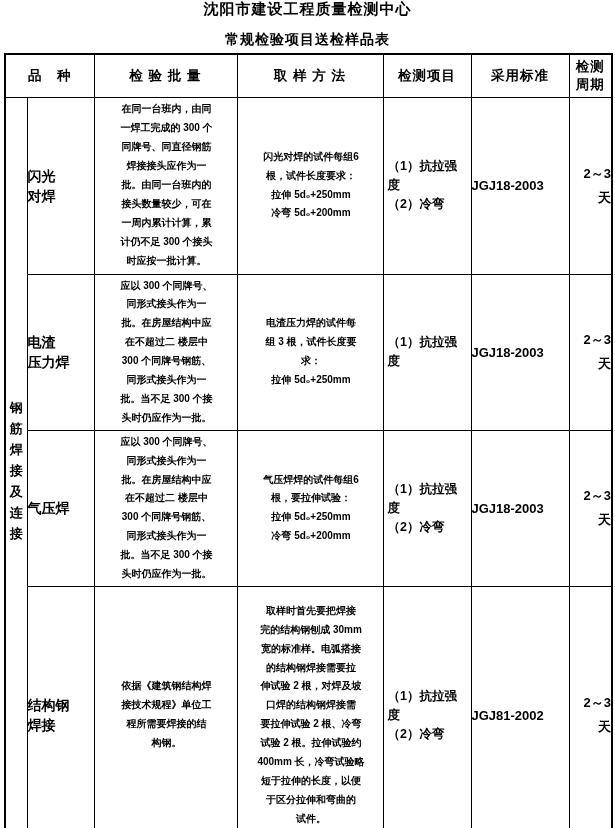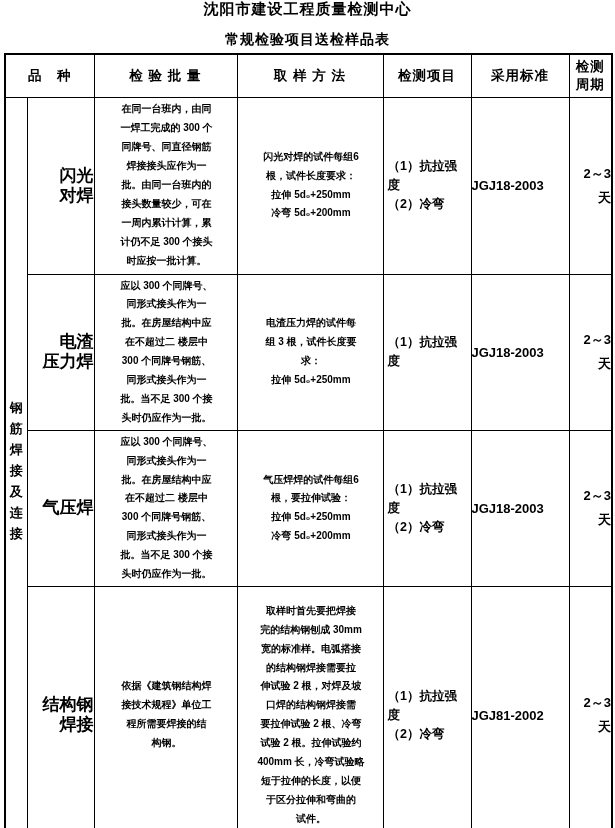--- a/index.html
+++ b/index.html
@@ -34,22 +34,22 @@
   tr.h-header { height: 43px; }
   tr.h-r1 { height: 177px; }
   tr.h-r2 { height: 155px; }
   tr.h-r3 { height: 146px; }
   tr.h-r4 { height: 258px; }
   td.cat {
     white-space: pre-line; text-align: center; font-weight: bold;
     font-size: 13px; line-height: 21px;
   }
   td.item {
-    white-space: pre-line; text-align: right; font-weight: bold;
-    font-size: 17px; line-height: 20px;
+    white-space: pre-line; text-align: left; font-weight: bold;
+    font-size: 14px; line-height: 20px;
   }
   td.para {
     white-space: pre-line; font-size: 10px; font-weight: bold;
     line-height: 18.9px; padding: 2px 4px 2px 6px; text-align: center;
   }
   td.items-cell {
     white-space: pre-line; font-size: 12.5px; font-weight: bold;
     line-height: 19px; padding: 2px 2px 2px 4px; text-align: left;
   }
   td.std-cell {

